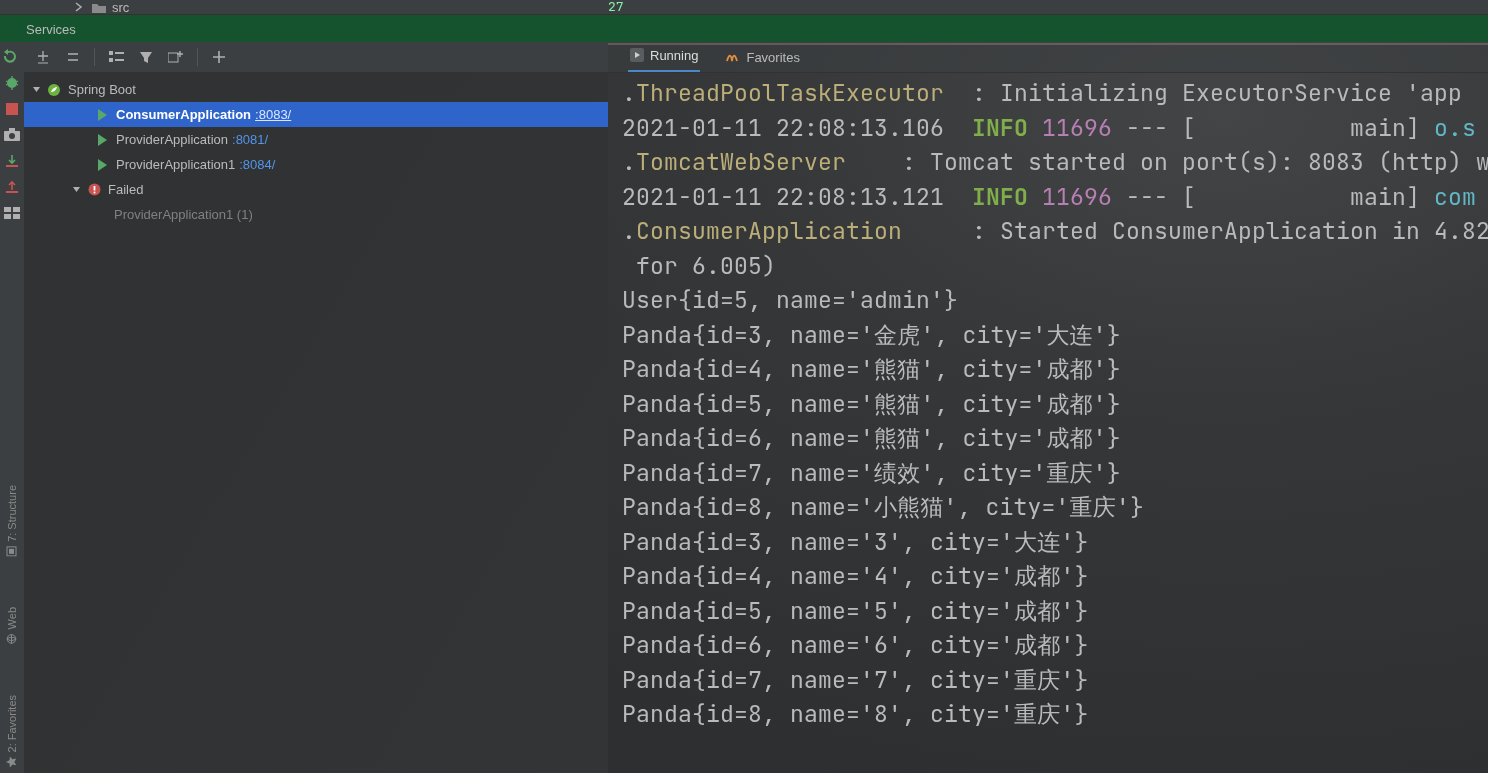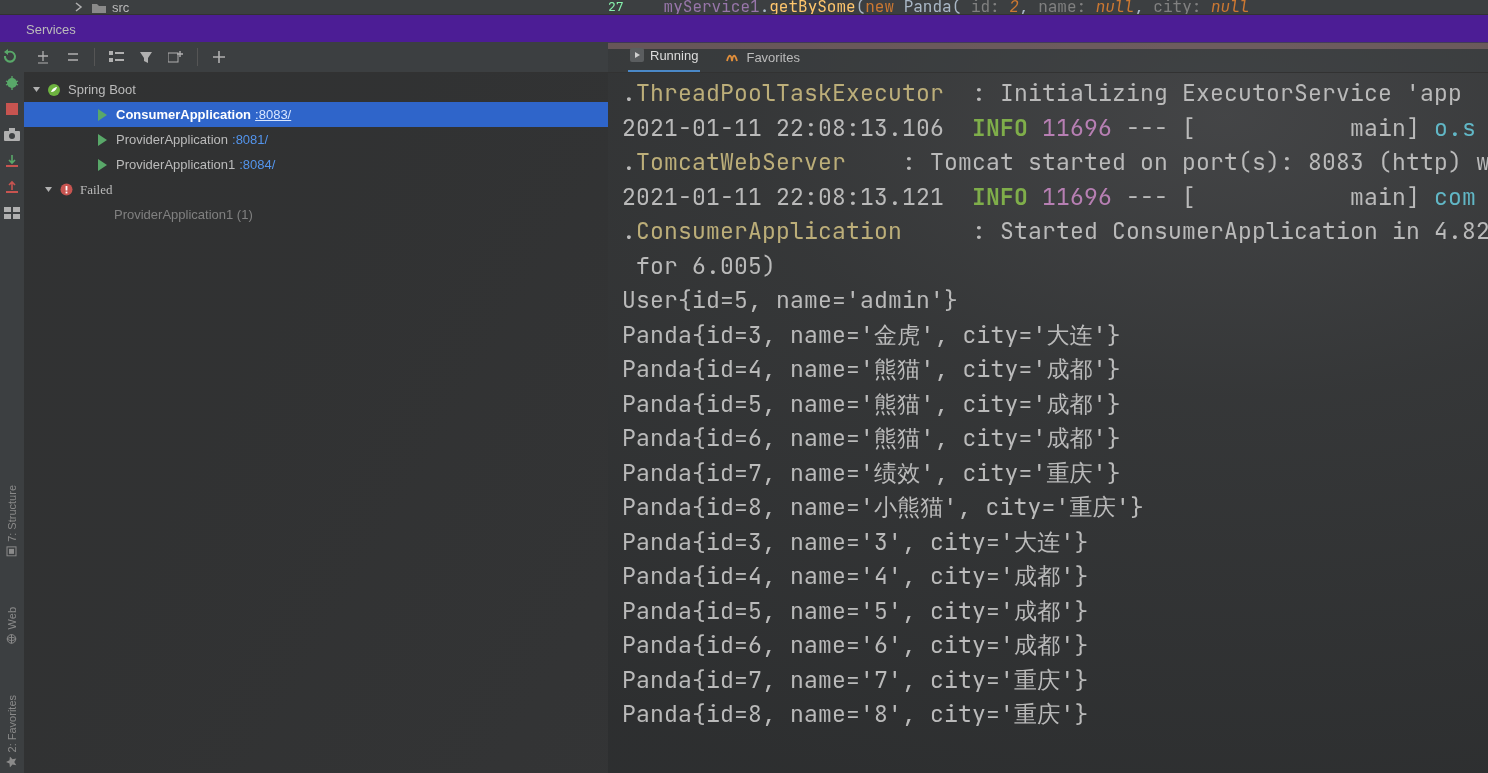--- a/index.html
+++ b/index.html
@@ -10,22 +10,22 @@
   .topbar { height:14px; display:flex; background:#3c3f41; }
   .topbar .left  { width:608px; display:flex; align-items:center; color:#bbbbbb; }
   .topbar .right { flex:1; display:flex; align-items:center; padding-left:60px;
     font-family:"JetBrains Mono","Consolas",monospace; font-size:16px; line-height:14px;
     white-space:nowrap; overflow:hidden; color:#a9b7c6;}
   .tok-var{color:#9876aa;} .tok-call{color:#ffc66d;} .tok-kw{color:#cc7832;}
   .tok-cls{color:#a9b7c6;} .tok-named{color:#808080;}
   .tok-lit{color:#cc7832;font-style:italic;} .tok-gutter{color:#86efac; font-size:13px;}
 
   
-  .panel-header { height:28px; display:flex; align-items:center; background:#4c1d95;
-    border-top:1px solid #323232; border-bottom:6px solid #fca5a5;
+  .panel-header { height:28px; display:flex; align-items:center; background:#14532d;
+    border-top:1px solid #323232; border-bottom:2px solid #fca5a5;
     padding-left:26px; color:#bbbbbb; }
 
   
   .body { position:absolute; top:42px; bottom:0; left:0; right:0; display:flex; }
 
   
   .vstrip { width:24px; background:#3c3f41; display:flex; flex-direction:column;
     align-items:center; padding-top:4px; gap:4px; position:relative; }
   .vstrip .btn, .htoolbar .btn { width:22px; height:22px; display:flex;
     align-items:center; justify-content:center; border-radius:2px; }
@@ -86,21 +86,20 @@
     <span>
       <svg width="14" height="11">
           <path d="M0 2h5l2 2h7v7H0z" fill="#8a8a8a"></path>
         </svg>
     </span>
     <span style="width:6px"></span>
     <span>src</span>
   </div>
   <div class="right">
     <span class="tok-gutter" style="margin-right:40px;margin-left:-60px">27</span>
-    <span id="codefrag"><span class="tok-var">myService1</span>.<span class="tok-call">getBySome</span>(<span class="tok-kw">new</span> <span class="tok-cls">Panda</span>( <span class="tok-named">id:</span> <span class="tok-lit">2</span>, <span class="tok-named">name:</span> <span class="tok-lit">null</span>, <span class="tok-named">city:</span> <span class="tok-lit">null</span></span>
   </div>
 </div>
 
 <div class="panel-header">
   <span>Services</span>
 </div>
 
 <div class="body">
 
   <div class="vstrip">
@@ -252,21 +251,21 @@
         <div class="item" style="padding-left: 54px;">
           <span class="caret"></span>
           <span class="icon">
             <svg width="11" height="12">
               <path d="M1 0 L10 6 L1 12z" fill="#59a869"></path>
             </svg>
           </span>
           <span class="label">ProviderApplication1</span>
           <span class="port">:8084/</span>
         </div>
-        <div class="item" style="padding-left: 18px; font-family: Liberation Serif, serif;">
+        <div class="item" style="padding-left: 46px;">
           <span class="caret">
             <svg width="9" height="9">
               <path d="M1 2 L4.5 7 L8 2z" fill="#b0b0b0"></path>
             </svg>
           </span>
           <span class="icon">
             <svg width="13" height="13">
               <circle cx="6.5" cy="6.5" r="6" fill="#c75450"></circle>
               <rect x="5.6" y="3" width="1.8" height="4.5" fill="#fff"></rect>
               <rect x="5.6" y="8.6" width="1.8" height="1.8" fill="#fff"></rect>

